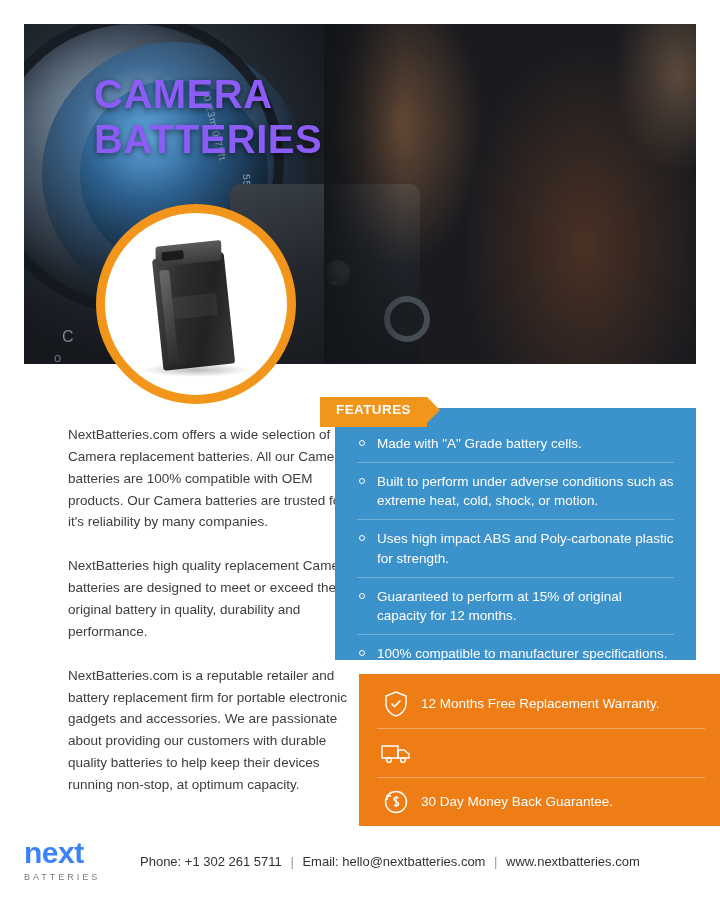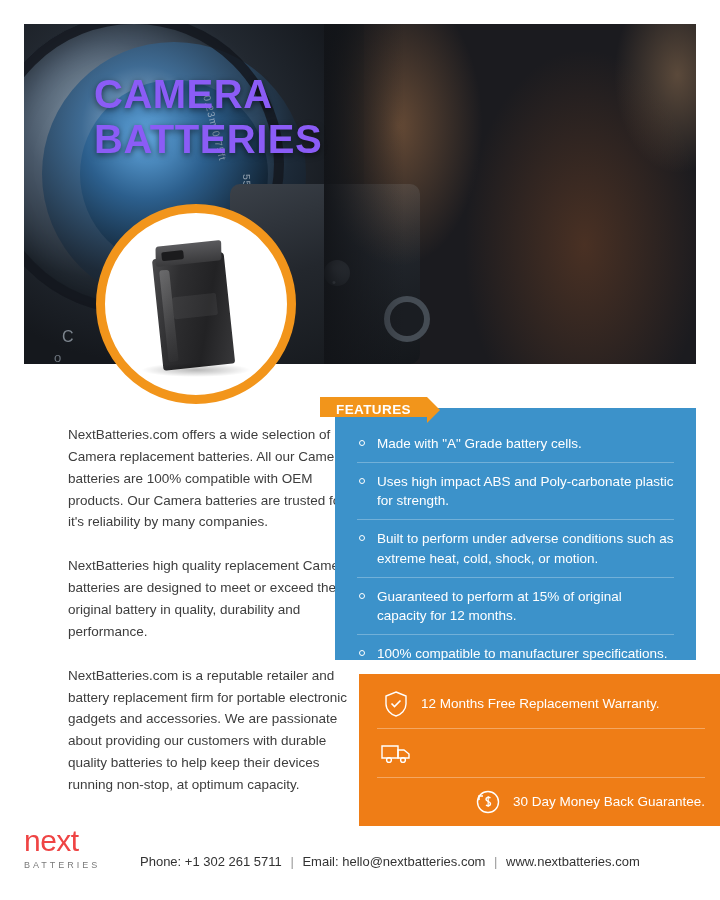--- a/index.html
+++ b/index.html
@@ -293,21 +293,21 @@
     width: 361px;
     background: #3c92ca;
     padding: 26px 22px 16px 22px;
     box-sizing: border-box;
     height: 252px;
   }
   .features-ribbon {
     position: absolute;
     left: 320px;
     top: 397px;
-    height: 20px;
+    height: 30px;
     background: #f2951b;
     color: #ffffff;
     font-size: 13.5px;
     font-weight: bold;
     letter-spacing: 0.4px;
     line-height: 26px;
     padding: 0 16px 0 16px;
   }
   .features-ribbon:after {
     content: "";
@@ -358,21 +358,20 @@
     height: 152px;
   }
   .benefit-row {
     display: flex;
     align-items: center;
     min-height: 48px;
     border-bottom: 1px solid rgba(255,255,255,0.33);
   }
   .benefit-row:last-child {
     border-bottom: none;
-    justify-content: flex-end;
   }
   .benefit-icon {
     width: 38px;
     flex: 0 0 38px;
     display: flex;
     align-items: center;
     justify-content: center;
   }
   .benefit-text {
     color: #ffffff;
@@ -388,25 +387,26 @@
     top: 826px;
     width: 720px;
     height: 74px;
   }
   .logo {
     position: absolute;
     left: 24px;
     top: 0px;
   }
   .logo-next {
-    color: #ef4444;
+    color: #3b82f6;
     font-size: 30px;
-    font-weight: normal;
+    font-weight: bold;
     letter-spacing: -0.5px;
     line-height: 1;
+    margin-top: 12px;
   }
   .logo-sub {
     color: #7a7a7a;
     font-size: 9px;
     letter-spacing: 3px;
     margin-top: 4px;
   }
   .footer-contact {
     position: absolute;
     left: 140px;
@@ -465,25 +465,25 @@
   </div>
 
   <div class="features-panel">
     <ul class="feat-list">
       <li class="feat-item">
         <span class="feat-bullet"></span>
         <span>Made with "A" Grade battery cells.</span>
       </li>
       <li class="feat-item">
         <span class="feat-bullet"></span>
-        <span>Uses high impact ABS and Poly-carbonate plastic for strength.</span>
+        <span>Built to perform under adverse conditions such as extreme heat, cold, shock, or motion.</span>
       </li>
       <li class="feat-item">
         <span class="feat-bullet"></span>
-        <span>Built to perform under adverse conditions such as extreme heat, cold, shock, or motion.</span>
+        <span>Uses high impact ABS and Poly-carbonate plastic for strength.</span>
       </li>
       <li class="feat-item">
         <span class="feat-bullet"></span>
         <span>Guaranteed to perform at 15% of original capacity for 12 months.</span>
       </li>
       <li class="feat-item">
         <span class="feat-bullet"></span>
         <span>100% compatible to manufacturer specifications.</span>
       </li>
     </ul>

